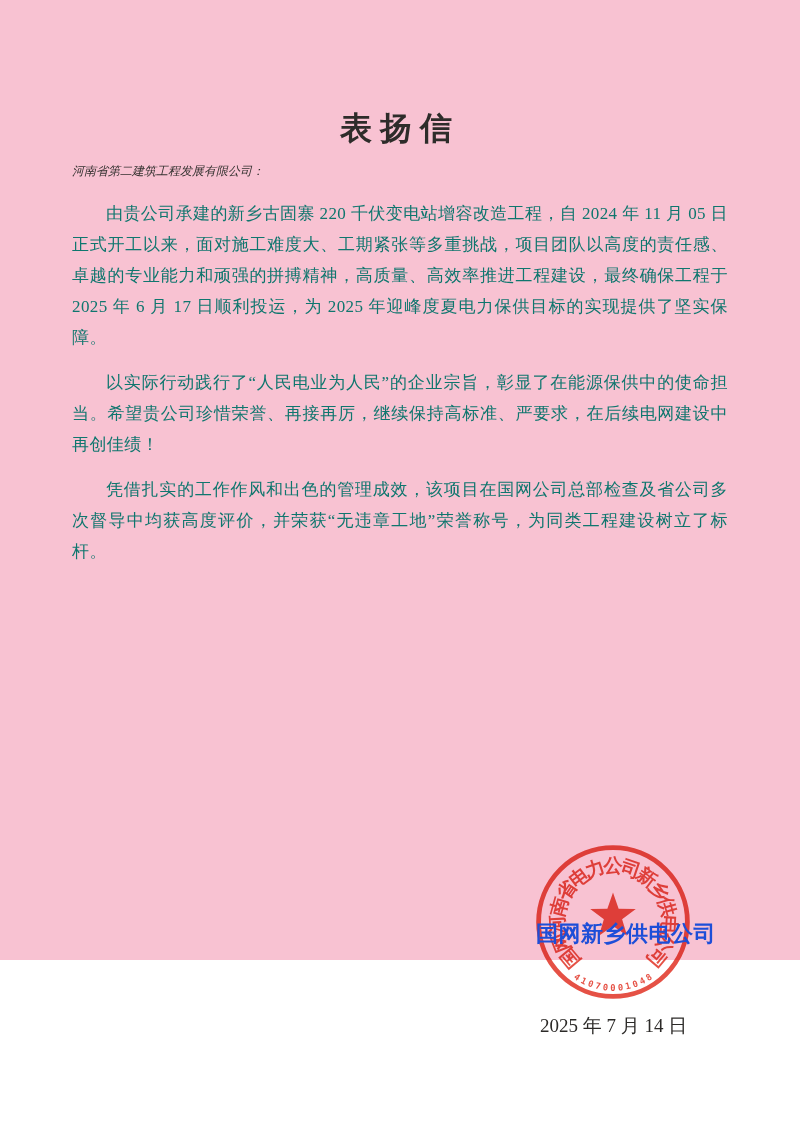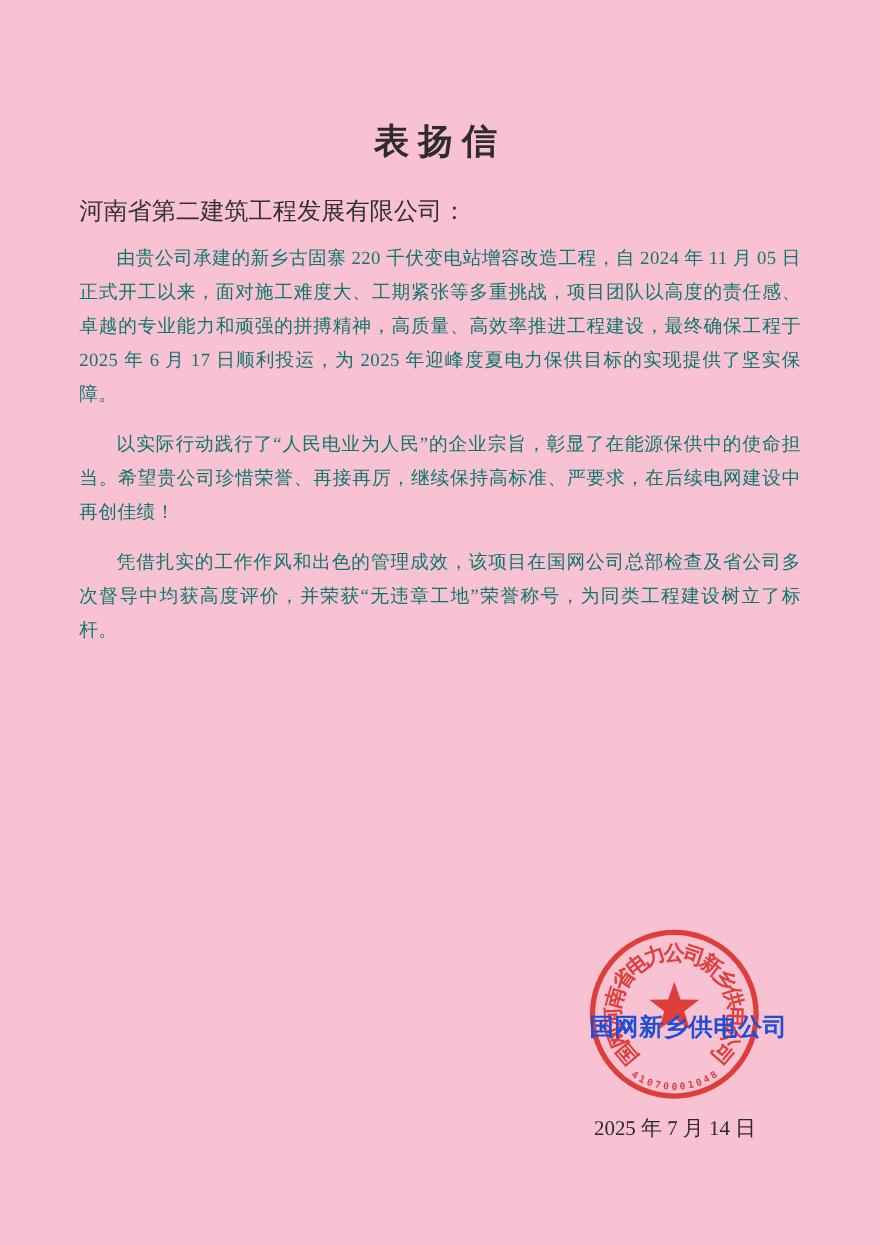--- a/index.html
+++ b/index.html
@@ -1,22 +1,22 @@
 <!DOCTYPE html>
 <html><head>
 <meta charset="utf-8">
 <style>
   html,body { margin:0; padding:0; }
   body { width:800px; height:1132px; overflow:hidden;
          font-family:"Liberation Serif","DejaVu Serif",serif; }
-  .page { position:relative; width:800px; height:1132px; box-sizing:border-box;
+  .page { position:relative; width:800px; height:960px; box-sizing:border-box;
           background:#f8c2d2; padding:108px 72px 0 72px; color:#33312f; }
   .title { margin:0; text-align:center; font-size:32px; font-weight:bold;
            letter-spacing:8px; line-height:40px; color:#2e2c2a; }
-  .salutation { margin:31px 0 0 0; font-size:22px; line-height:26px; }
+  .salutation { margin:10px 0 0 0; font-size:12px; line-height:26px;font-style:italic; }
   .body-text p { margin:14px 0 0 0; font-size:17px; line-height:31px;
                  text-indent:2em; text-align:justify; letter-spacing:0.4px;
                  color:#0f766e; }
   .sign-name { position:absolute; left:536px; top:919px; font-size:22px;
                font-weight:bold; letter-spacing:0.5px; color:#1d4ed8; z-index:3; }
   .sign-date { position:absolute; left:540px; top:973px; font-size:19px;
                color:#2c2a28; z-index:3;margin-top:40px; }
   .seal { position:absolute; left:533px; top:842px; width:160px; height:160px;
           z-index:2; opacity:0.88; mix-blend-mode:multiply; }
   .seal text { text-anchor:middle; fill:currentColor; }

